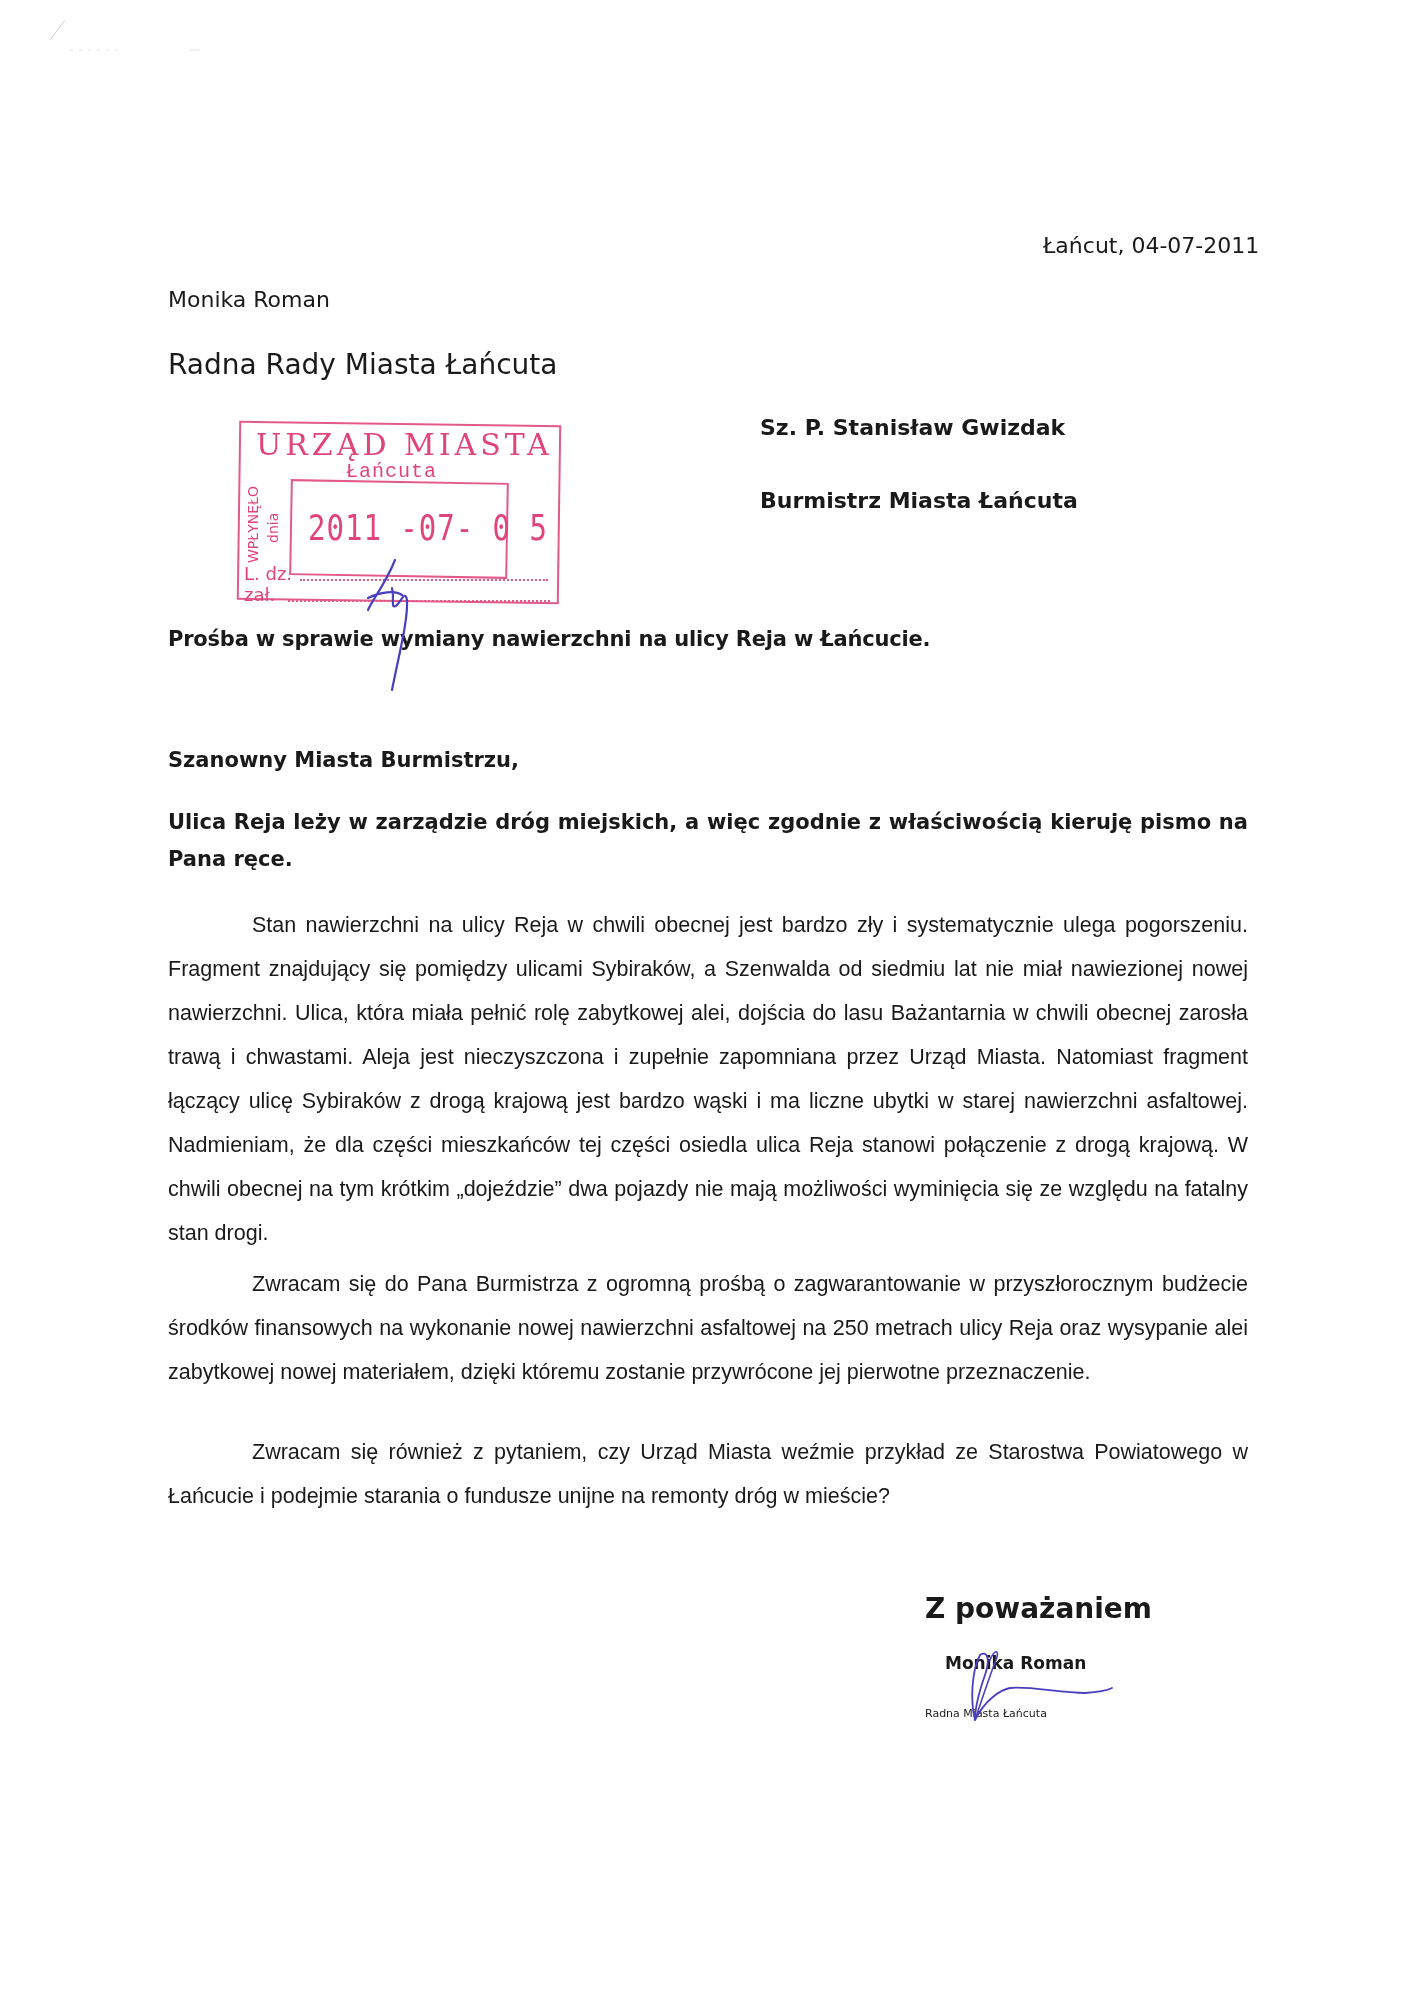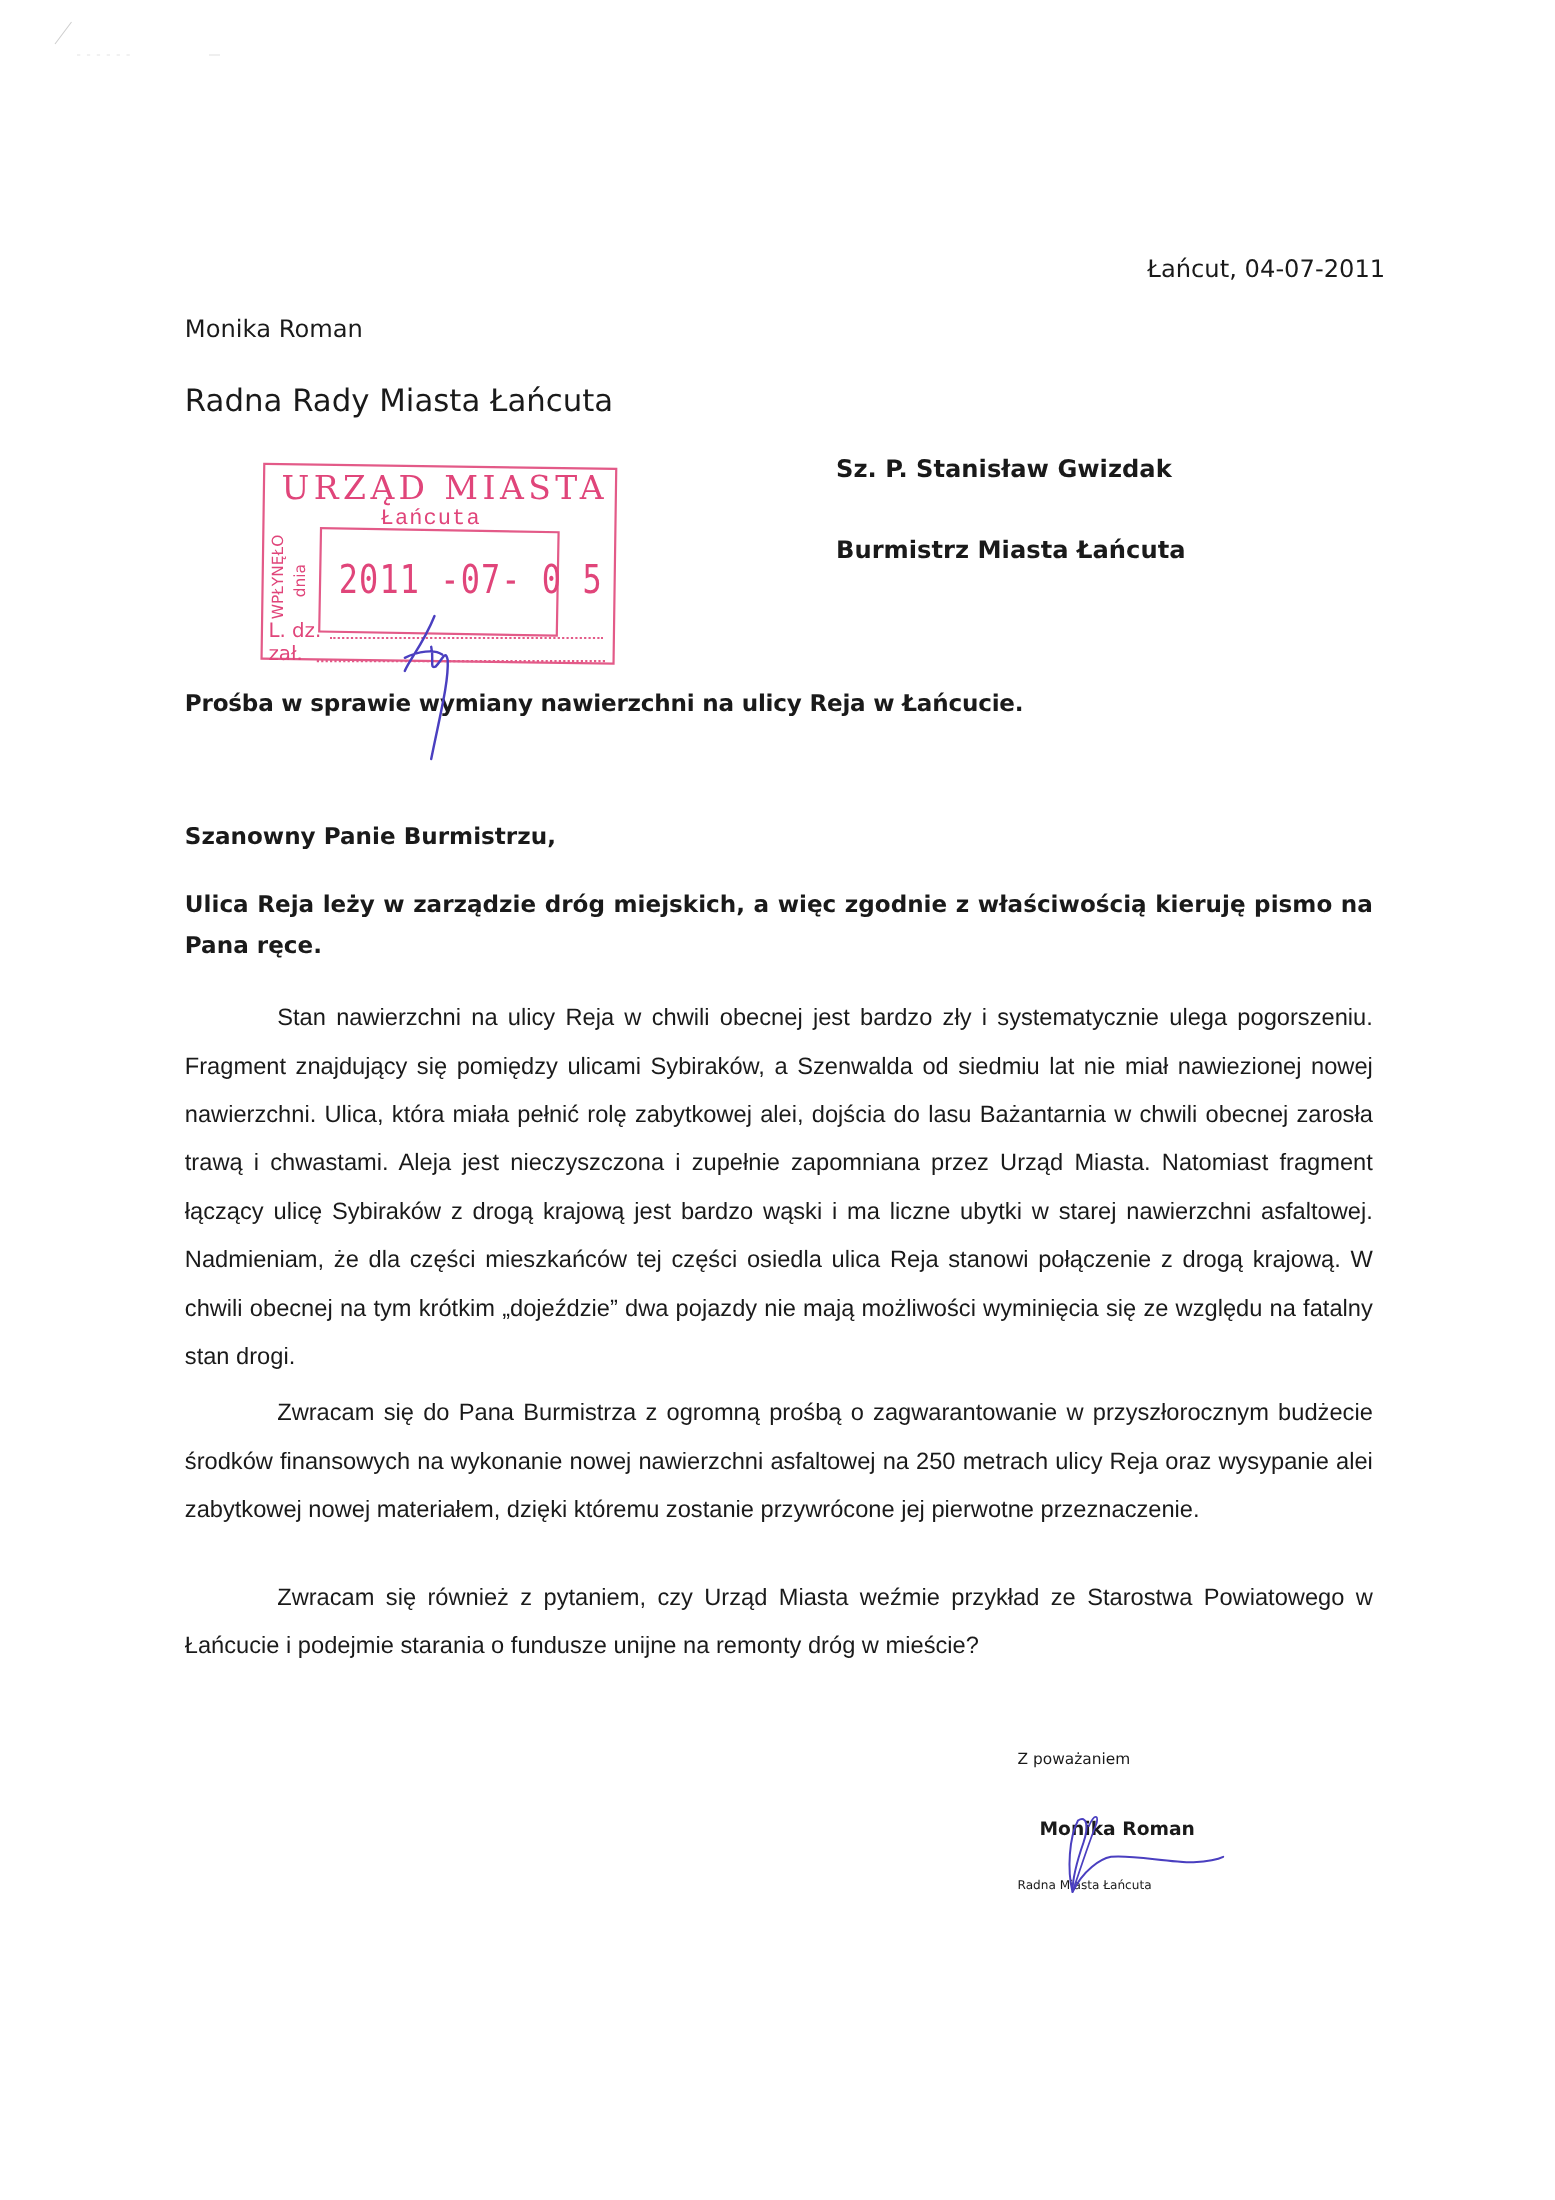--- a/index.html
+++ b/index.html
@@ -23,21 +23,21 @@
     }
     .para {
       left: 168px; width: 1080px;
       font-family: "Liberation Sans", sans-serif;
       font-size: 21.5px; line-height: 44px; text-align: justify;
       text-indent: 84px; transform-origin: left top;
     }
     .p1 { top: 903px; }
     .p2 { top: 1262px; }
     .p3 { top: 1430px; }
-    .closing { left: 925px; top: 1592px; font-size: 14px; }
+    .closing { left: 925px; top: 1592px; font-size: 28px; font-weight: bold; }
     .sig-name { left: 945px; top: 1653px; font-size: 17px; font-weight: bold; }
     .sig-role { left: 925px; top: 1707px; font-size: 11px; font-weight: normal; }
 
     
     .stamp { left: 238px; top: 423px; width: 330px; height: 185px; color: #e0457a; }
     .stamp-frame {
       position: absolute; left: 0; top: 0; width: 318px; height: 175px;
       border: 2px solid #e35a88; transform: rotate(0.8deg);
     }
     .stamp-title {
@@ -101,21 +101,21 @@
 
 <div class="abs recipient l1">Sz. P. Stanisław Gwizdak</div>
 <div class="abs recipient l2">Burmistrz Miasta Łańcuta</div>
 
 <div class="abs subject">Prośba w sprawie wymiany nawierzchni na ulicy Reja w Łańcucie.</div>
 
 <svg class="ink-overlay" width="1414" height="2000">
   <path d="M395 560 C 385 585, 372 600, 368 610 M 368 598 C 380 592, 395 590, 402 595 M 392 588 C 395 600, 390 608, 396 606 C 402 600, 405 590, 407 600 C 408 620, 400 650, 392 690" fill="none" stroke="#4a3fc0" stroke-width="2.2" stroke-linecap="round"></path>
 </svg>
 
-<div class="abs salutation">Szanowny Panie Burmistrzu,</div>
+<div class="abs salutation">Szanowny Miasta Burmistrzu,</div>
 
 <div class="abs intro">Ulica Reja leży w zarządzie dróg miejskich, a więc zgodnie z właściwością kieruję pismo na Pana ręce.</div>
 
 <div class="abs para p1">Stan nawierzchni na ulicy Reja w chwili obecnej jest bardzo zły i systematycznie ulega pogorszeniu.  Fragment znajdujący się pomiędzy ulicami Sybiraków, a Szenwalda od siedmiu  lat nie miał  nawiezionej nowej nawierzchni. Ulica, która miała pełnić rolę zabytkowej alei, dojścia do lasu Bażantarnia w chwili obecnej zarosła trawą i chwastami. Aleja jest nieczyszczona i zupełnie zapomniana przez Urząd Miasta. Natomiast fragment łączący ulicę Sybiraków z drogą krajową jest bardzo wąski i ma liczne ubytki w starej nawierzchni asfaltowej. Nadmieniam, że dla części mieszkańców tej części osiedla ulica Reja stanowi połączenie z drogą krajową. W chwili obecnej na tym krótkim „dojeździe” dwa pojazdy nie mają możliwości wyminięcia się ze względu na fatalny stan drogi.</div>
 <div class="abs para p2">Zwracam się do Pana Burmistrza z ogromną prośbą o zagwarantowanie w przyszłorocznym budżecie środków finansowych na wykonanie nowej nawierzchni asfaltowej na 250 metrach ulicy Reja oraz wysypanie alei zabytkowej nowej materiałem, dzięki któremu zostanie przywrócone jej pierwotne przeznaczenie.</div>
 <div class="abs para p3">Zwracam się również z pytaniem, czy Urząd Miasta weźmie przykład ze Starostwa Powiatowego w Łańcucie i podejmie starania o fundusze unijne na remonty dróg w mieście?</div>
 
 <div class="abs closing">Z poważaniem</div>
 <div class="abs sig-name">Monika Roman</div>
 <div class="abs sig-role">Radna Miasta Łańcuta</div>

